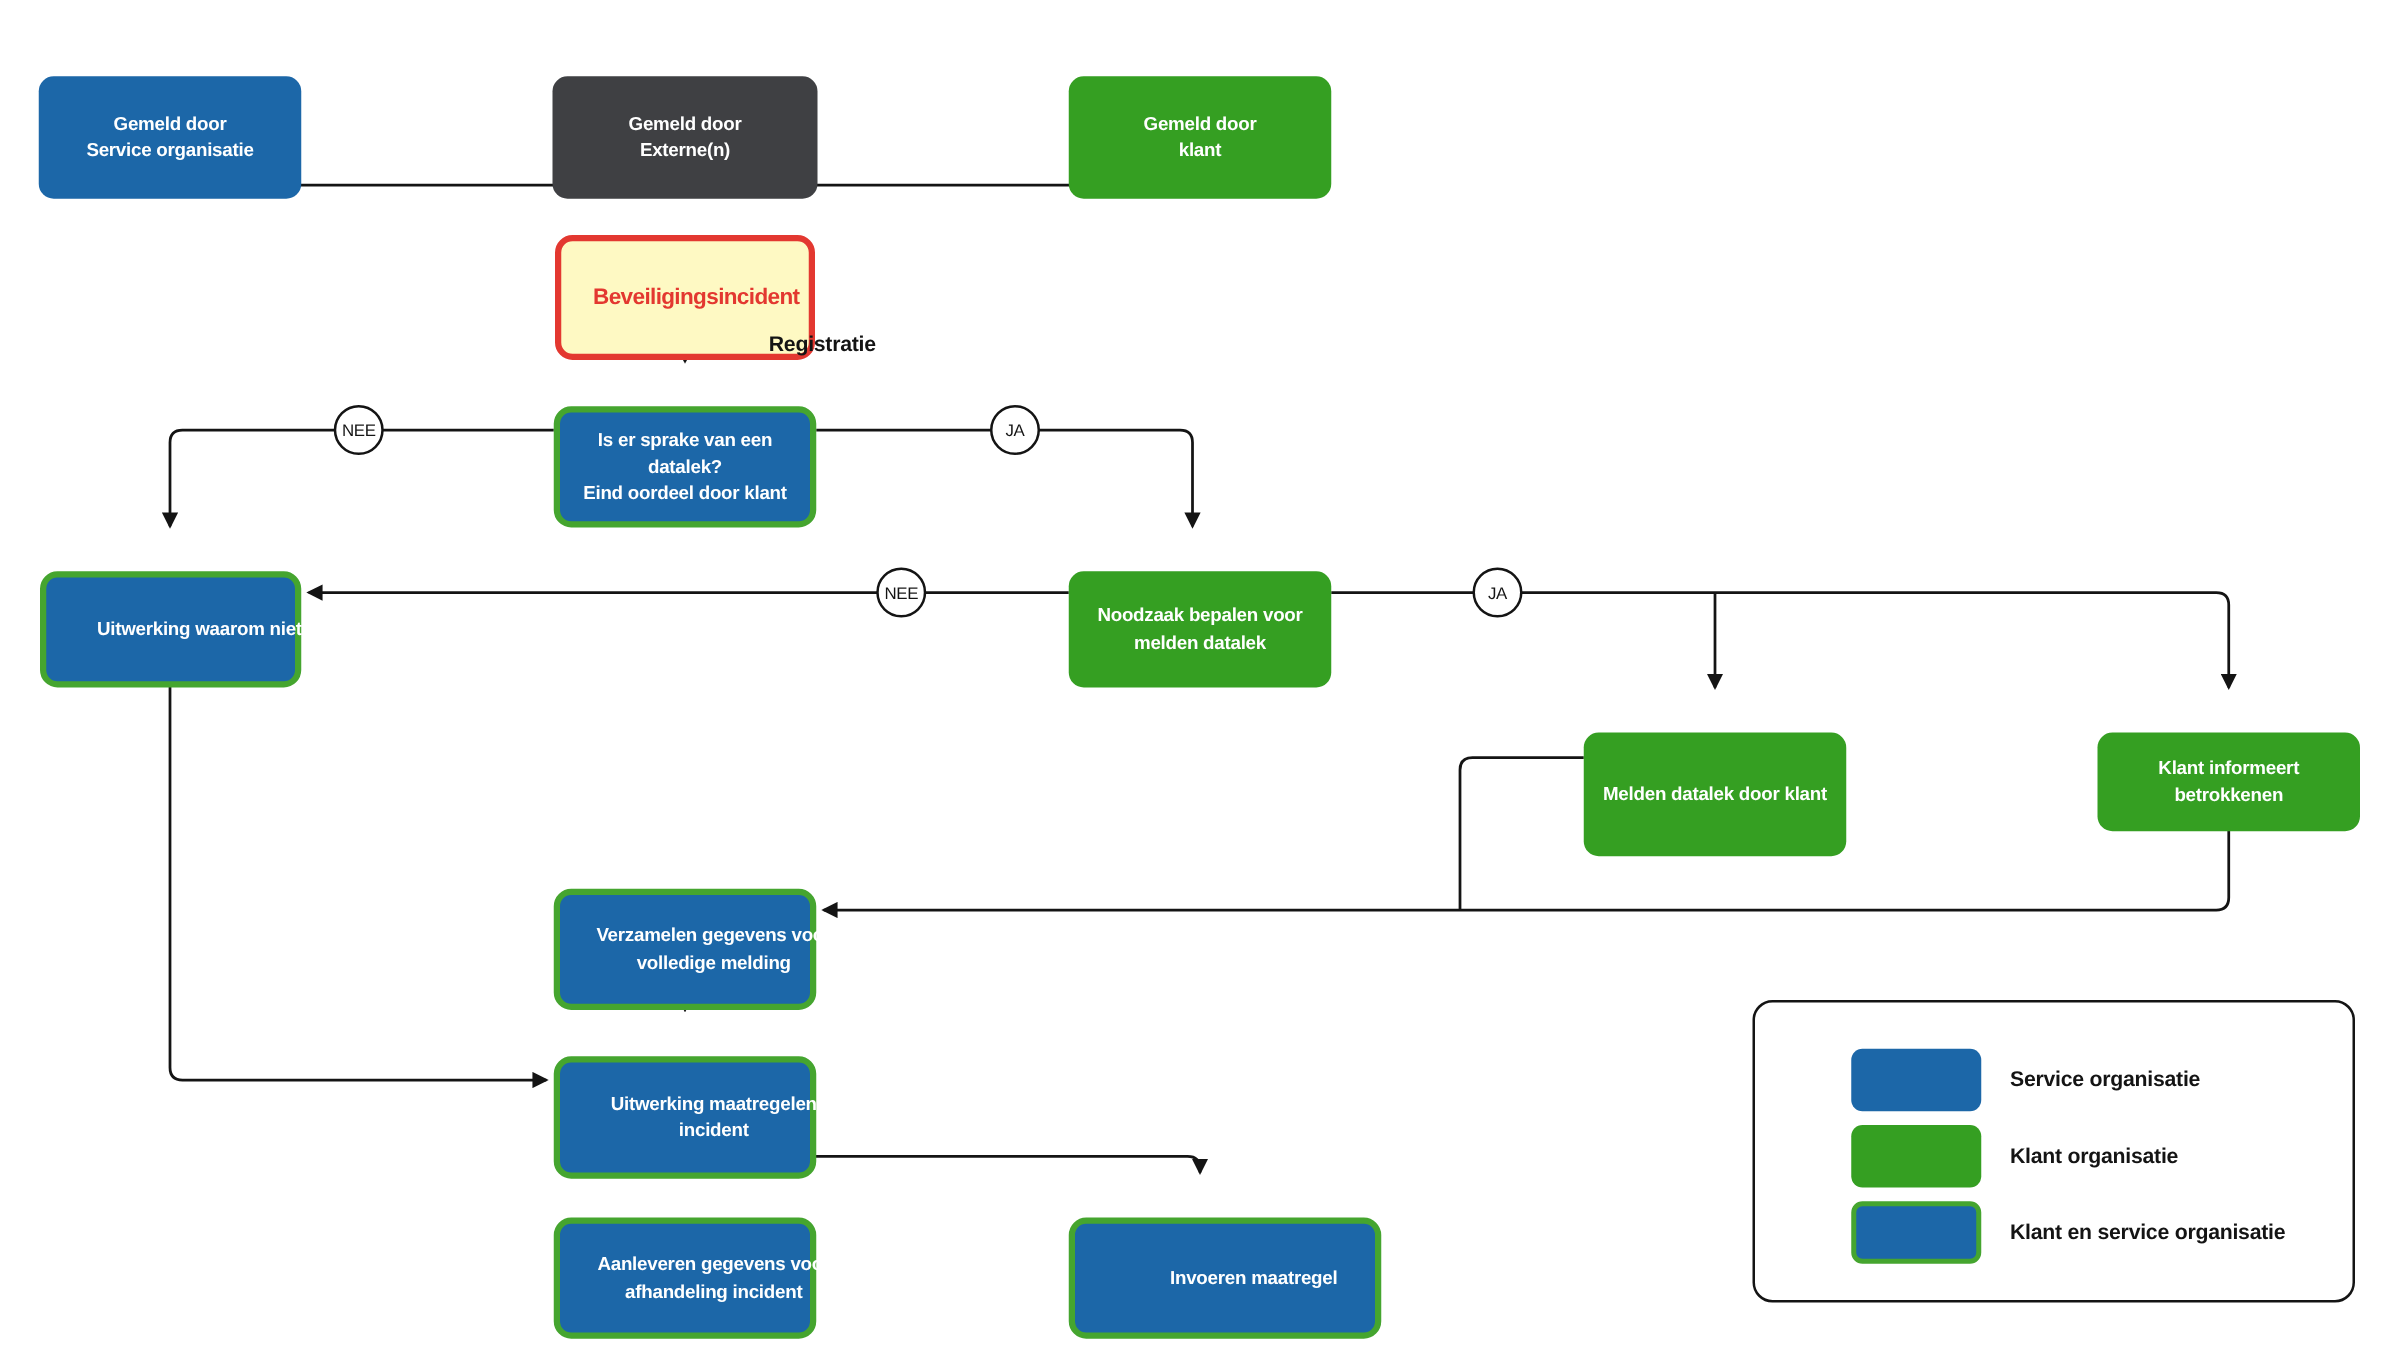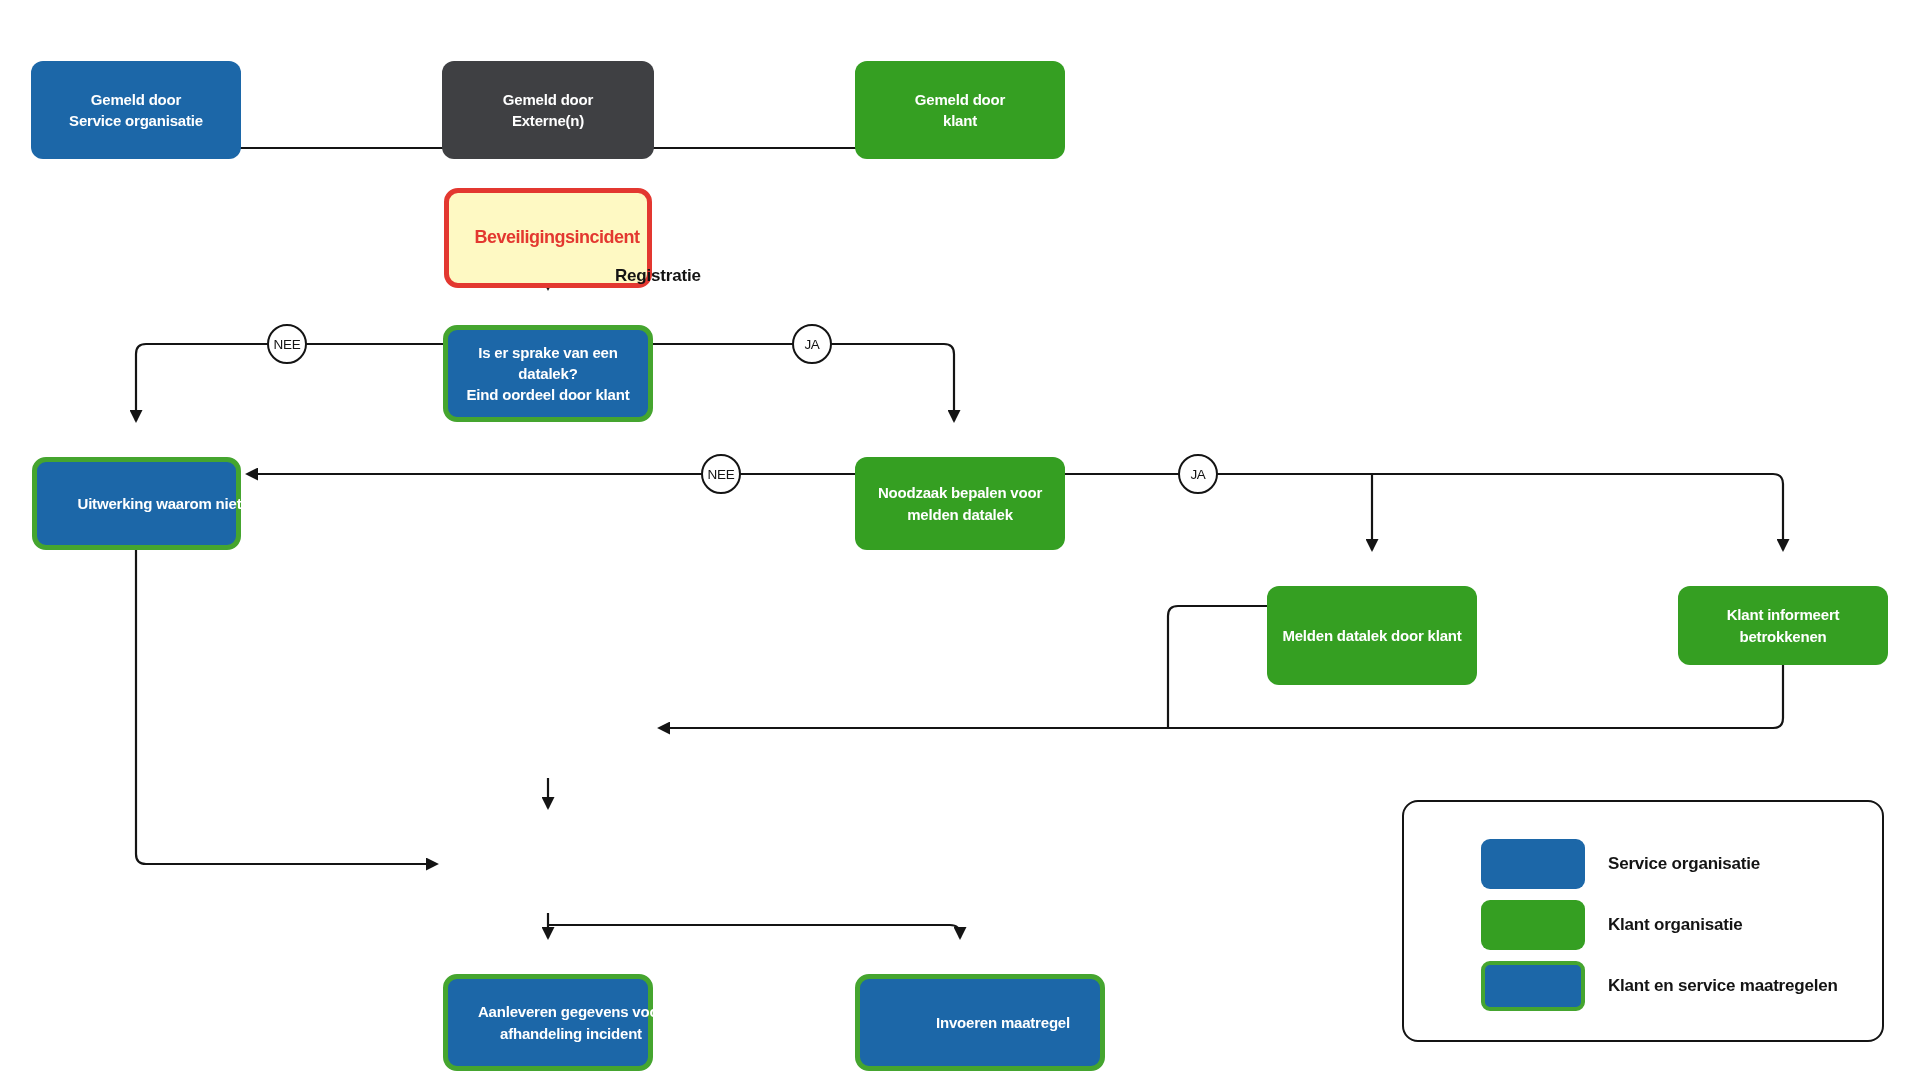--- a/index.html
+++ b/index.html
@@ -101,36 +101,44 @@
   </div>
 
   <div class="node green" style="left:1267px;top:556px;width:210px;height:99px">
     <div class="line">Melden datalek door klant</div>
   </div>
   <div class="node green" style="left:1678px;top:556px;width:210px;height:79px">
     <div class="line">Klant informeert</div>
     <div class="line">betrokkenen</div>
   </div>
 
+  <div class="node blue-green" style="left:443px;top:681px;width:210px;height:97px">
+    <div class="line">Verzamelen gegevens voor</div>
+    <div class="line">volledige melding</div>
+  </div>
+  <div class="node blue-green" style="left:443px;top:815px;width:210px;height:98px">
+    <div class="line">Uitwerking maatregelen</div>
+    <div class="line">incident</div>
+  </div>
   <div class="node blue-green" style="left:443px;top:944px;width:210px;height:97px">
     <div class="line">Aanleveren gegevens voor</div>
     <div class="line">afhandeling incident</div>
   </div>
   <div class="node blue-green" style="left:855px;top:944px;width:250px;height:97px">
     <div class="line">Invoeren maatregel</div>
   </div>
 
   <div class="legend">
     <div class="legend-row">
       <div class="swatch blue"></div>
       <div class="legend-label">Service organisatie</div>
     </div>
     <div class="legend-row">
       <div class="swatch green"></div>
       <div class="legend-label">Klant organisatie</div>
     </div>
     <div class="legend-row">
       <div class="swatch blue-green"></div>
-      <div class="legend-label">Klant en service maatregelen</div>
+      <div class="legend-label">Klant en service organisatie</div>
     </div>
   </div>
 
 </div>
 
 </body></html>

